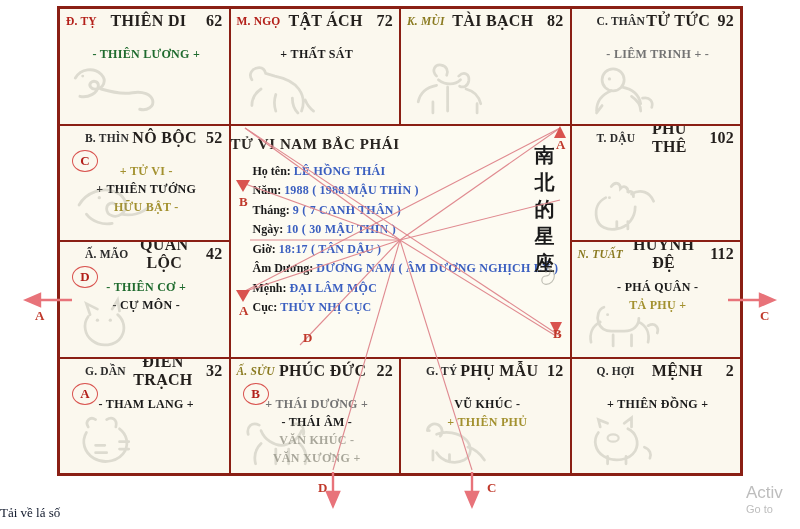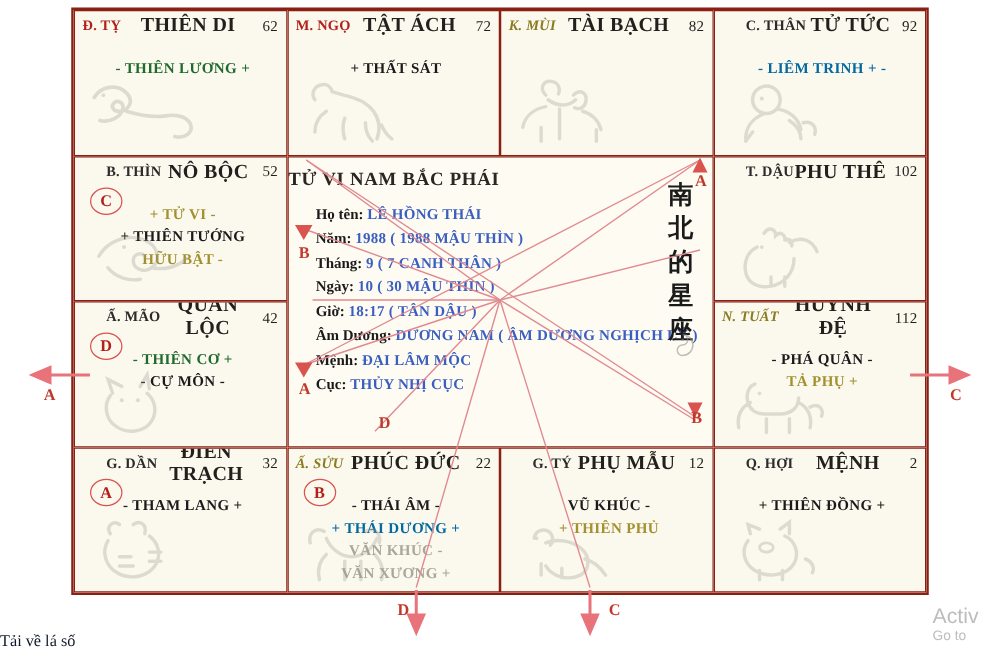--- a/index.html
+++ b/index.html
@@ -53,41 +53,41 @@
   .chi.red{color:#b3201a;}
   .chi.dark{color:#2b2b2b;padding-left:19px;}
   .chi.olive{color:#8a7a20;font-style:italic;}
   .cung{
     flex:1;text-align:center;
     font-weight:bold;color:#231f1c;
     font-size:16px;letter-spacing:.3px;
     padding-right:6px;
   }
   .age{
-    font-weight:normal;color:#231f1c;font-size:12px;
+    font-weight:bold;color:#231f1c;font-size:16px;
     white-space:nowrap;
   }
 
   
   .stars{
     position:absolute;
     top:36px;left:0;right:0;
     text-align:center;
     padding-left:12px;padding-right:8px;
     box-sizing:border-box;
   }
   .star{
     font-size:12px;font-weight:bold;
     line-height:18px;
     letter-spacing:.3px;
     white-space:nowrap;
   }
   .star.green{color:#1f6b2e;}
   .star.dark{color:#1a1a1a;}
-  .star.red{color:#0369a1;}
+  .star.red{color:#737373;}
   .star.olive{color:#a3912f;}
   .star.gray{color:#a9a79b;}
 
   
   .marker{
     position:absolute;
     left:12px;top:24px;
     width:24px;height:20px;
     border:1.4px solid #d9534f;
     border-radius:50%;
@@ -334,22 +334,22 @@
           </div>
         </div>
         <div class="cell">
           <div class="cell-head">
             <span class="chi olive">Ấ. SỬU</span>
             <span class="cung">PHÚC ĐỨC</span>
             <span class="age">22</span>
           </div>
           <div class="marker">B</div>
           <div class="stars">
+            <div class="star red">+ THÁI DƯƠNG +</div>
             <div class="star dark">- THÁI ÂM -</div>
-            <div class="star red">+ THÁI DƯƠNG +</div>
             <div class="star gray">VĂN KHÚC -</div>
             <div class="star gray">VĂN XƯƠNG +</div>
           </div>
           <div class="animal">
             <svg viewBox="0 0 100 60">
               <path d="M22 16c-8-4-14 2-12 10M58 16c8-4 14 2 12 10M24 22c4 10 14 16 22 16s18-6 22-16M24 36c-6 6-8 14-6 22M66 36c6 6 8 14 6 22M40 42v16M54 42v16" fill="none" stroke="currentColor" stroke-width="3" stroke-linecap="round"></path>
             </svg>
           </div>
         </div>
         <div class="cell">

